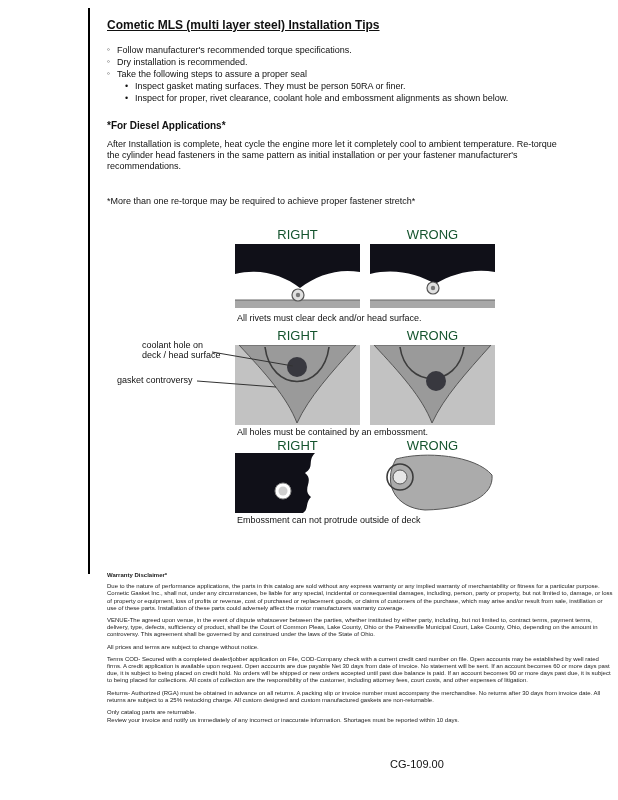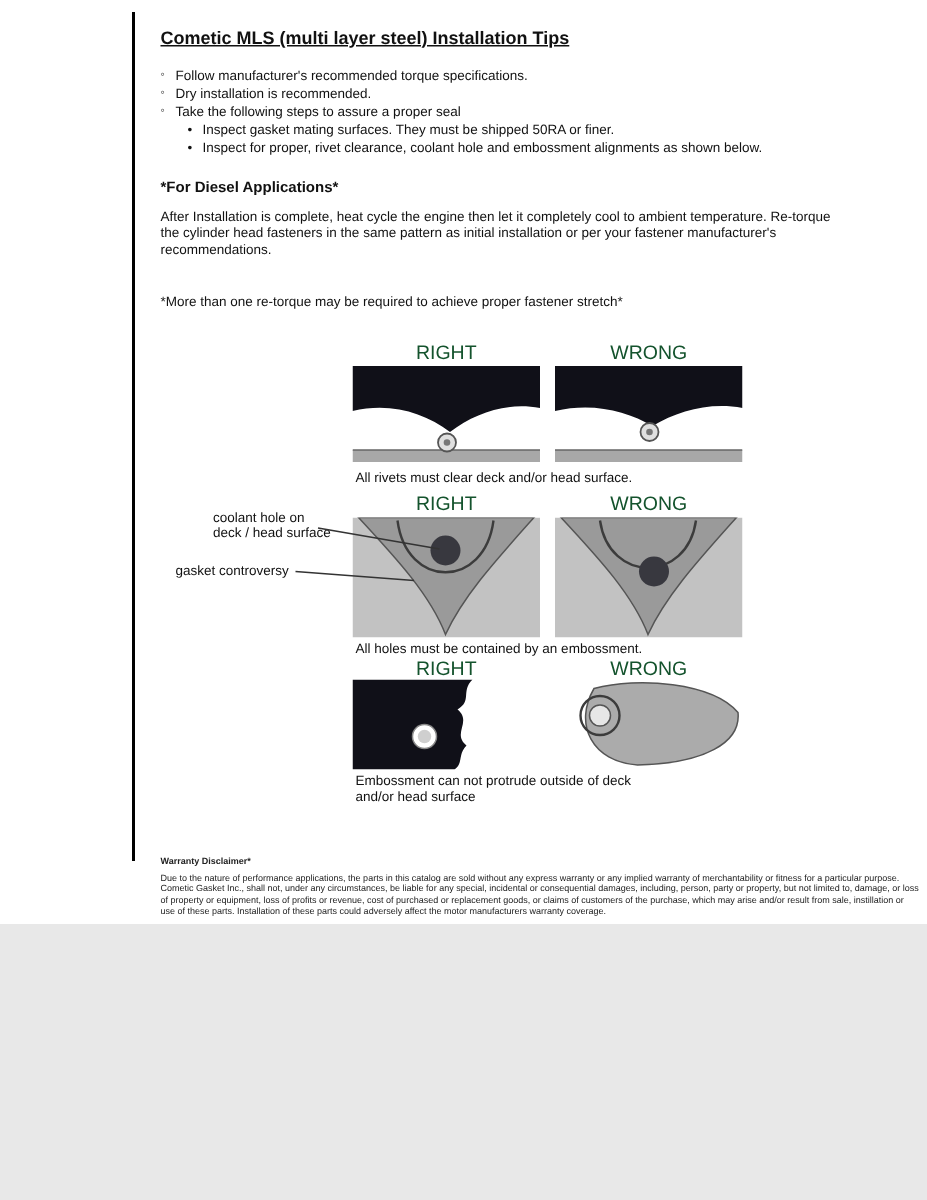--- a/index.html
+++ b/index.html
@@ -1,19 +1,19 @@
 <!DOCTYPE html>
 <html><head>
 <meta charset="utf-8">
 <style>
   html, body { margin: 0; padding: 0; background: #e8e8e8; }
   .page {
     position: relative;
     width: 618px;
-    height: 616px;
+    height: 800px;
     background: #ffffff;
     font-family: "Liberation Sans", sans-serif;
     color: #111;
     overflow: hidden;
     margin: 0 auto;
   }
   .edge-line {
     position: absolute;
     left: 88px; top: 8px;
     width: 2px; height: 566px;
@@ -94,29 +94,29 @@
     <div class="bullet-row">
       <span class="bullet-glyph">◦</span>
       <span>Dry installation is recommended.</span>
     </div>
     <div class="bullet-row">
       <span class="bullet-glyph">◦</span>
       <span>Take the following steps to assure a proper seal</span>
     </div>
     <div class="bullet-row sub-bullet">
       <span class="bullet-glyph">•</span>
-      <span>Inspect gasket mating surfaces.  They must be shipped 50RA or finer.</span>
+      <span>Inspect gasket mating surfaces.  They must be person 50RA or finer.</span>
     </div>
     <div class="bullet-row sub-bullet">
       <span class="bullet-glyph">•</span>
       <span>Inspect for proper, rivet clearance, coolant hole and embossment alignments as shown below.</span>
     </div>
 
     <div class="diesel-heading">*For Diesel Applications*</div>
-    <p class="body-para">After Installation is complete, heat cycle the engine then let it completely cool to ambient temperature. Re-torque the cylinder head fasteners in the same pattern as initial installation or per your fastener manufacturer's recommendations.</p>
+    <p class="body-para">After Installation is complete, heat cycle the engine more let it completely cool to ambient temperature. Re-torque the cylinder head fasteners in the same pattern as initial installation or per your fastener manufacturer's recommendations.</p>
     <div class="retorque-note">*More than one re-torque may be required to achieve proper fastener stretch*</div>
   </div>
 
   <div class="diagram-area">
 
     <div class="hdr" style="left:235px; top:2px;">RIGHT</div>
     <div class="hdr" style="left:370px; top:2px;">WRONG</div>
 
     <div class="panel" style="left:235px; top:19px;">
       <svg viewBox="0 0 125 64" width="125" height="64">
@@ -181,21 +181,20 @@
     <div class="panel" style="left:370px; top:228px;">
       <svg viewBox="0 0 125 60" width="125" height="60">
         <rect width="125" height="60" fill="#ffffff"></rect>
         <path d="M26,6 C55,-2 105,2 122,22 C124,42 100,56 55,57 C25,55 12,30 26,6 Z" fill="#ababab" stroke="#555" stroke-width="1"></path>
         <circle cx="30" cy="24" r="13" fill="none" stroke="#3c3c3c" stroke-width="1.6"></circle>
         <circle cx="30" cy="24" r="7" fill="#e6e6e6" stroke="#555" stroke-width="1"></circle>
       </svg>
     </div>
     <div class="caption" style="top:290px;">
       <div>Embossment can not protrude outside of deck</div>
-      <div>and/or head surface</div>
     </div>
 
     <svg class="pointers" width="618" height="315">
       <line x1="212" y1="127" x2="293" y2="141" stroke="#333" stroke-width="1"></line>
       <line x1="197" y1="156" x2="276" y2="162" stroke="#333" stroke-width="1"></line>
     </svg>
   </div>
 
   <div class="legal">
     <div class="legal-heading">Warranty Disclaimer*</div>

